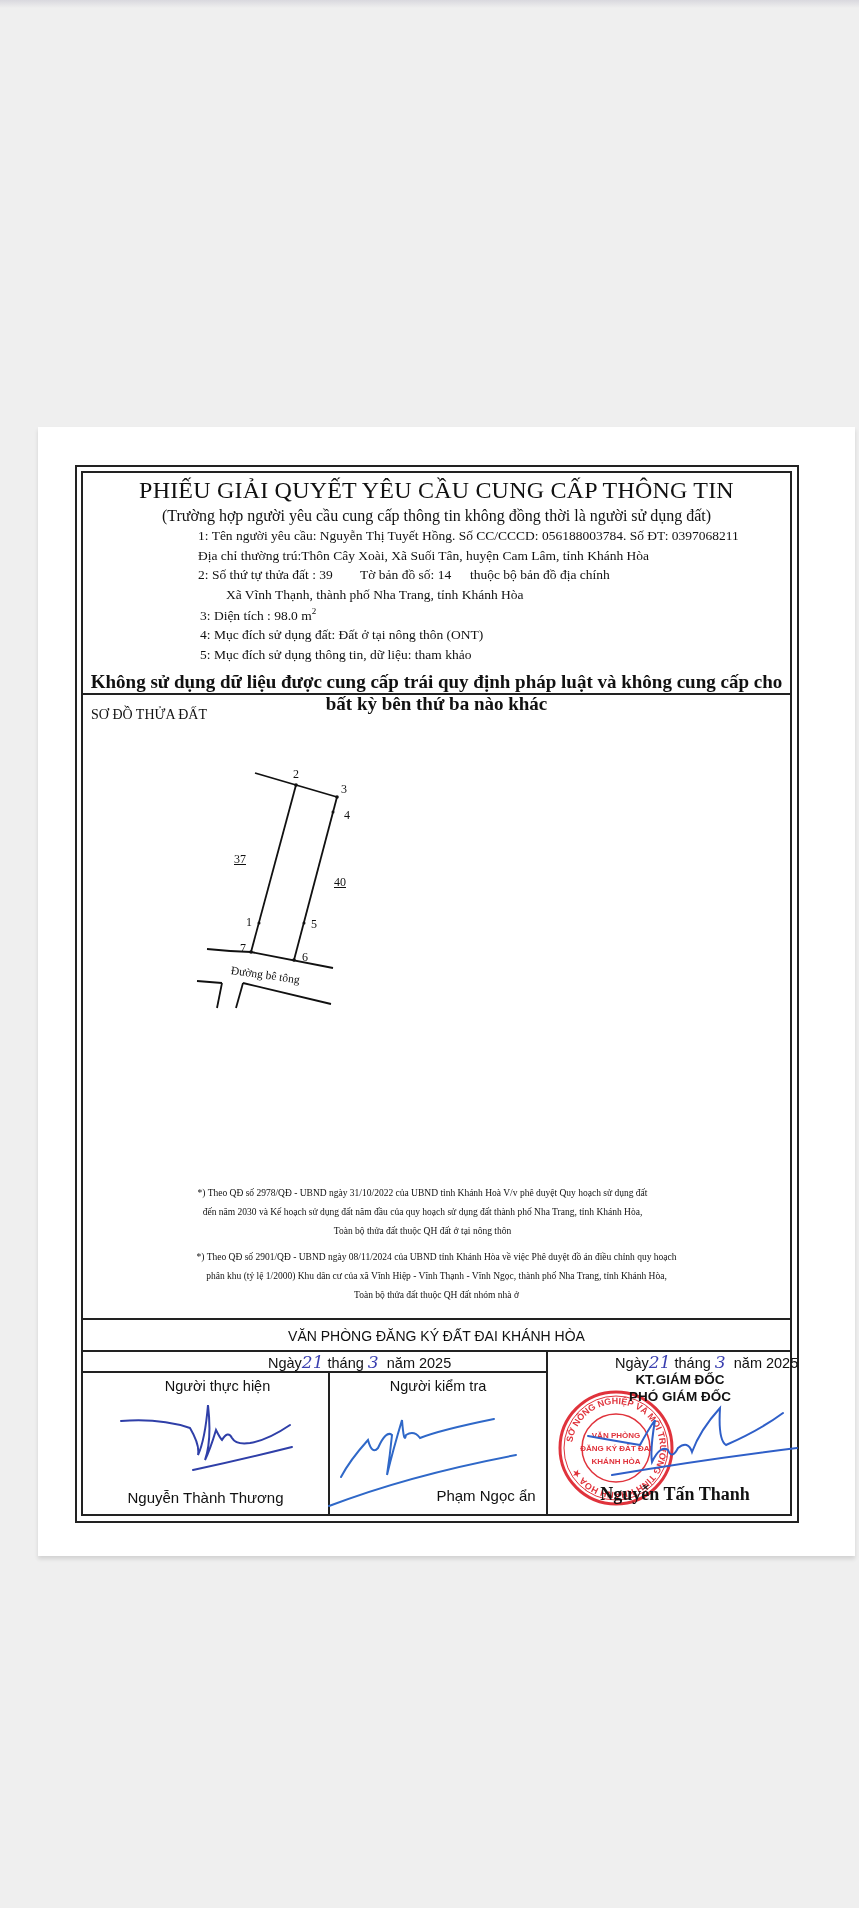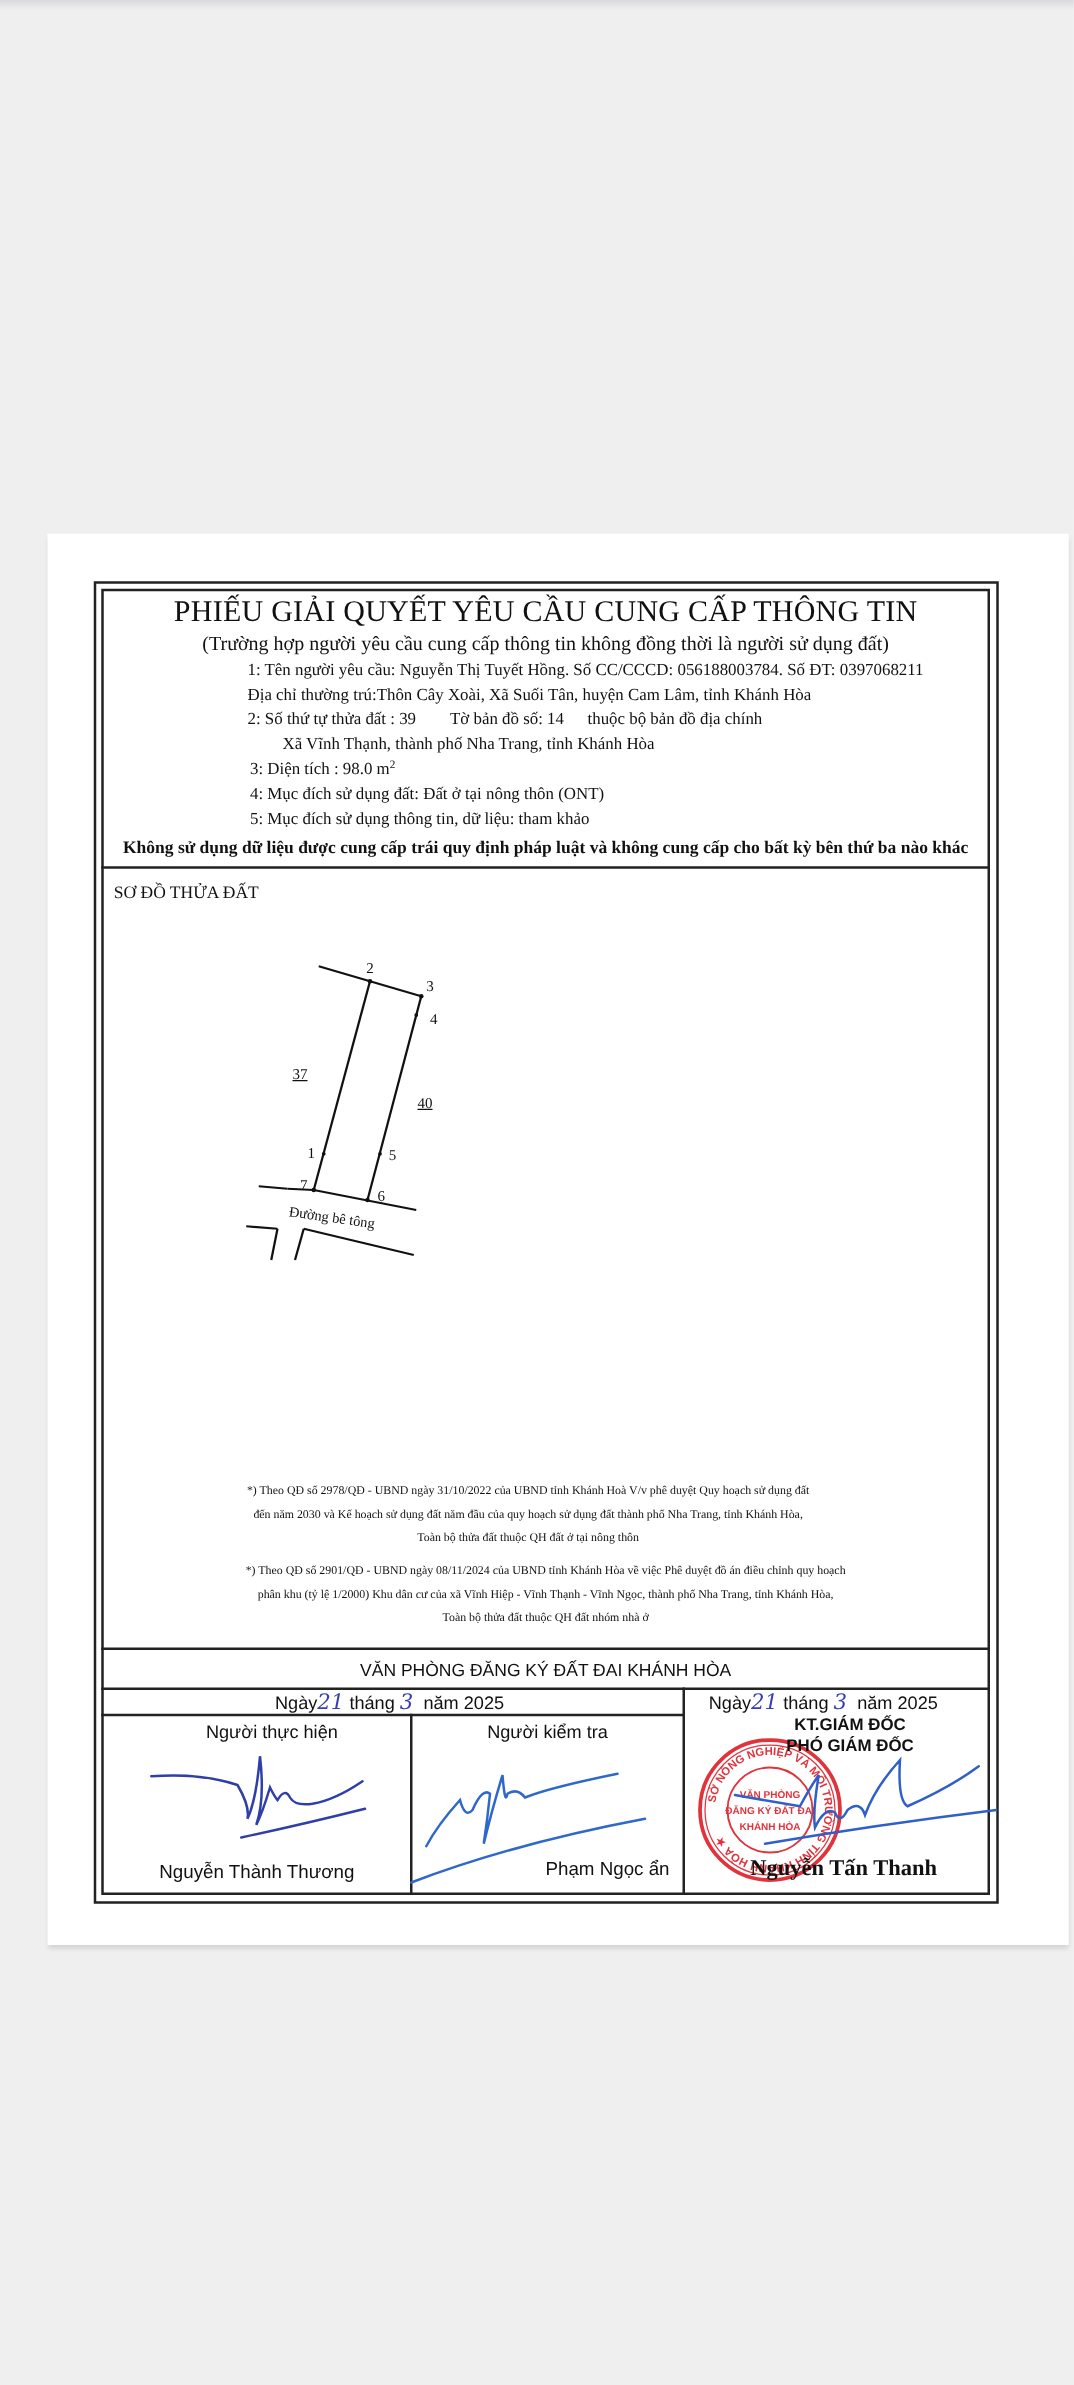--- a/index.html
+++ b/index.html
@@ -12,25 +12,25 @@
     .outer-border { position: absolute; left: 75px; top: 465px; width: 724px; height: 1058px;
       border: 2px solid #222; }
     .inner-border { position: absolute; left: 81px; top: 471px; width: 711px; height: 1045px;
       border: 2px solid #222; }
     .abs { position: absolute; }
     .hline { position: absolute; height: 0; border-top: 2px solid #222; }
     .vline { position: absolute; width: 0; border-left: 2px solid #222; }
     .title { left: 81px; width: 711px; top: 477px; text-align: center; font-size: 24px; letter-spacing: 0.2px; }
     .subtitle { left: 81px; width: 711px; top: 507px; text-align: center; font-size: 16px; }
     .line { font-size: 13.5px; white-space: nowrap; }
-    .warning { left: 81px; width: 711px; top: 671px; text-align: center; font-size: 14px; font-weight: bold; }
+    .warning { left: 81px; width: 711px; top: 671px; text-align: center; font-size: 19px; font-weight: bold; }
     .section-head { left: 91px; top: 707px; font-size: 14px; }
     .note { left: 81px; width: 711px; text-align: center; font-size: 9.5px; line-height: 19px; }
     .office { left: 81px; width: 711px; top: 1328px; text-align: center; font-family: "Liberation Sans", sans-serif; font-size: 14px; }
-    .date { font-family: "Liberation Sans", sans-serif; font-size: 14.5px; white-space: nowrap; }
+    .date { font-family: "Liberation Sans", sans-serif; font-size: 14.5px; white-space: nowrap; margin-left: 48px; }
     .hand { color: #3a3fb0; font-family: "DejaVu Serif", serif; font-style: italic; }
     .role { font-family: "Liberation Sans", sans-serif; font-size: 14.5px; text-align: center; }
     .signer { font-family: "Liberation Sans", sans-serif; font-size: 15px; text-align: center; }
     .boss { font-family: "Liberation Sans", sans-serif; font-size: 13.5px; font-weight: bold; text-align: center; }
     .signer-bold { font-family: "Liberation Serif", serif; font-size: 18px; font-weight: bold; text-align: center; }
     svg.draw { position: absolute; overflow: visible; }
   </style>
 </head>
 <body>
 

